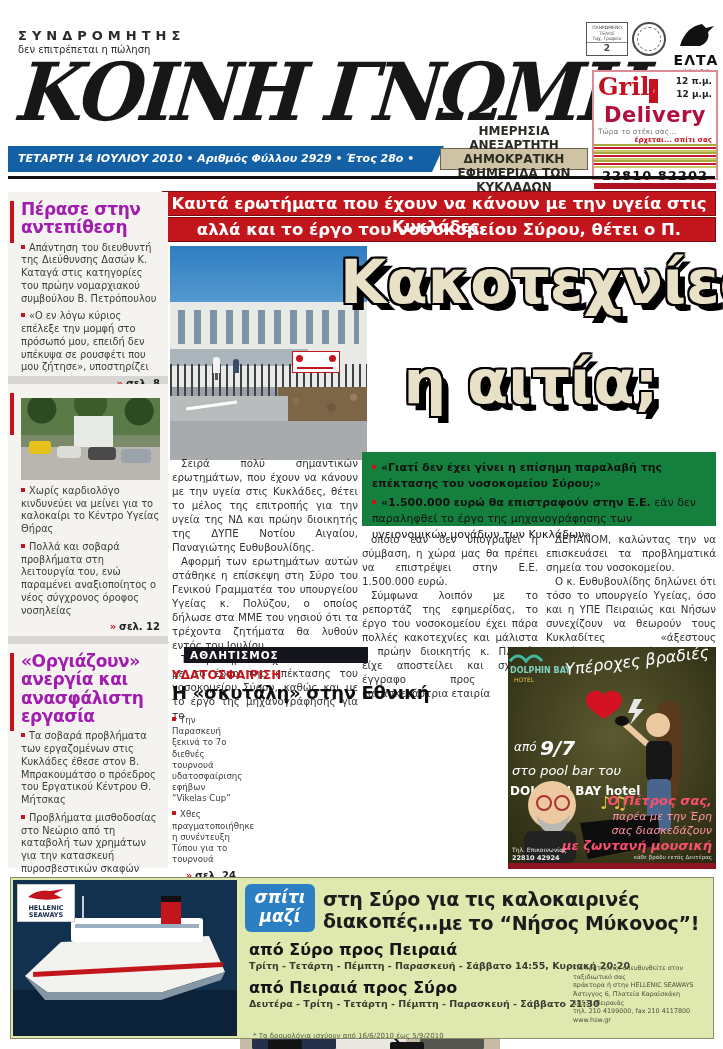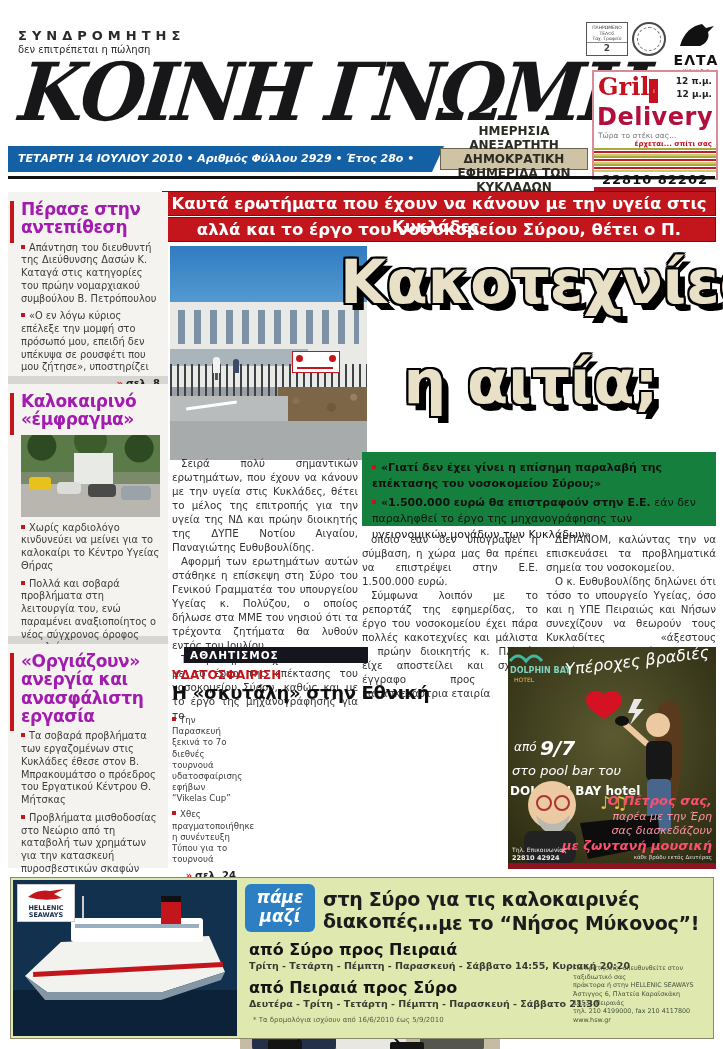--- a/index.html
+++ b/index.html
@@ -18,21 +18,21 @@
   .postmark{width:34px;height:34px;border:2px solid #4a4a4a;border-radius:50%;box-sizing:border-box;}
   .postmark .inner{position:absolute;inset:3px;border:1px dashed #777;border-radius:50%;}
   .elta-text{font-size:14px;font-weight:bold;color:#111;letter-spacing:1px;}
   .elta-sub{font-size:4px;color:#333;}
   
   .grill{border:2px solid #d98b96;background:#fff;box-sizing:border-box;}
   .grill-name{color:#c5121e;font-weight:bold;font-size:24px;font-family:"DejaVu Serif",serif;line-height:1;}
   .grill-lbox{display:inline-block;width:9px;height:24px;background:#c5121e;color:#fff;font-size:5px;
               vertical-align:middle;text-align:center;line-height:24px;}
   .grill-hours{font-size:9px;font-weight:bold;color:#222;line-height:1.4;text-align:right;}
-  .grill-delivery{color:#b30f3c;font-weight:bold;font-size:24px;text-align:center;letter-spacing:.5px;}
+  .grill-delivery{color:#b30f3c;font-weight:bold;font-size:21px;text-align:center;letter-spacing:.5px;}
   .grill-tag{font-size:7.5px;color:#777;padding-left:4px;}
   .grill-red{font-size:7px;color:#c5121e;font-weight:bold;text-align:right;padding-right:4px;}
   .grill-stripes{height:24px;background:repeating-linear-gradient(180deg,
       #a9a93a 0 2px,#fff 2px 3px,#c21c2c 3px 5px,#fff 5px 6px,#cbcb6e 6px 8px);}
   .grill-phone{font-size:13px;font-weight:bold;letter-spacing:1px;text-align:center;color:#111;}
   .grill-foot{height:6px;background:#b01020;}
   
   .dateline{background:#1460a5;color:#fff;font-size:11px;font-weight:bold;font-style:italic;
             line-height:26px;padding-left:10px;clip-path:polygon(0 0,100% 0,calc(100% - 12px) 100%,0 100%);}
   .tagline{background:#cfc3a6;border:1px solid #6b6352;color:#2b2b22;font-size:12px;font-weight:bold;
@@ -173,21 +173,20 @@
     <div class="sb-block" style="top:0;height:184px;">
       <div class="redbar" style="height:42px;"></div>
       <div class="sb-title">Πέρασε στην αντεπίθεση</div>
       <div class="sb-bullet">Απάντηση του διευθυντή της Διεύθυνσης Δασών Κ. Καταγά στις κατηγορίες του πρώην νομαρχιακού συμβούλου Β. Πετρόπουλου</div>
       <div class="sb-bullet">«Ο εν λόγω κύριος επέλεξε την μομφή στο πρόσωπό μου, επειδή δεν υπέκυψα σε ρουσφέτι που μου ζήτησε», υποστηρίζει</div>
       <div class="pagelink">σελ. 8</div>
     </div>
 
     <div class="sb-block" style="top:192px;height:252px;">
       <div class="redbar" style="height:42px;"></div>
-      <div class="sb-title">Καλοκαιρινό «έμφραγμα»</div>
       <div class="photo" style="width:139px;height:82px;margin:6px 0 2px 0;background:#7a8a6a;">
         <div class="abs" style="left:0;top:0;width:100%;height:45%;background:
              radial-gradient(circle at 15% 30%, #2e4a22 14px, transparent 15px),
              radial-gradient(circle at 50% 15%, #3c5c2c 16px, transparent 17px),
              radial-gradient(circle at 85% 35%, #2e4a22 14px, transparent 15px),#5a7a48;"></div>
         <div class="abs" style="left:38%;top:22%;width:28%;height:40%;background:#e8eae6;"></div>
         <div class="abs" style="left:0;top:60%;width:100%;height:40%;background:#b8b6ae;"></div>
         <div class="abs" style="left:6%;top:52%;width:22px;height:13px;background:#e8c21c;border-radius:3px;"></div>
         <div class="abs" style="left:26%;top:58%;width:24px;height:12px;background:#dcdcd8;border-radius:4px;"></div>
         <div class="abs" style="left:48%;top:60%;width:28px;height:13px;background:#4a4a4a;border-radius:4px;"></div>
@@ -320,30 +319,30 @@
       </svg>
       <div class="abs hs-logo" style="left:4px;top:4px;width:58px;height:38px;">
         <svg width="40" height="14" viewBox="0 0 40 14">
           <path d="M2 10 q10 -8 22 -6 l14 -2 l-10 5 l8 4 q-18 4 -34 -1 z" fill="#c3161c"></path>
         </svg>
         <div class="t">HELLENIC</div>
         <div class="t">SEAWAYS</div>
       </div>
     </div>
     <div class="abs hs-badge" style="left:234px;top:6px;width:70px;height:48px;">
-      <div>πάμε</div>
+      <div>σπίτι</div>
       <div>μαζί</div>
     </div>
     <div class="abs ferry-h1" style="left:312px;top:10px;width:388px;">στη Σύρο για τις καλοκαιρινές διακοπές...</div>
     <div class="abs ferry-h2" style="left:300px;top:34px;width:388px;">...με το “Νήσος Μύκονος”!</div>
     <div class="abs route-t" style="left:238px;top:62px;">από Σύρο προς Πειραιά</div>
     <div class="abs route-d" style="left:238px;top:82px;">Τρίτη - Τετάρτη - Πέμπτη - Παρασκευή - Σάββατο 14:55, Κυριακή 20:20</div>
     <div class="abs route-t" style="left:238px;top:100px;">από Πειραιά προς Σύρο</div>
     <div class="abs route-d" style="left:238px;top:120px;">Δευτέρα - Τρίτη - Τετάρτη - Πέμπτη - Παρασκευή - Σάββατο 21:30</div>
-    <div class="abs foot-note" style="left:242px;top:138px;text-align:right;">* Τα δρομολόγια ισχύουν από 16/6/2010 έως 5/9/2010</div>
+    <div class="abs foot-note" style="left:242px;top:154px;text-align:right;">* Τα δρομολόγια ισχύουν από 16/6/2010 έως 5/9/2010</div>
     <div class="abs contact" style="left:562px;top:86px;width:140px;">
       <div>Για κρατήσεις, απευθυνθείτε στον ταξιδιωτικό σας</div>
       <div>πράκτορα ή στην HELLENIC SEAWAYS</div>
       <div>Άστιγγος 6, Πλατεία Καραϊσκάκη</div>
       <div>18531 Πειραιάς</div>
       <div>τηλ. 210 4199000, fax 210 4117800</div>
       <div>www.hsw.gr</div>
     </div>
   </div>
 

